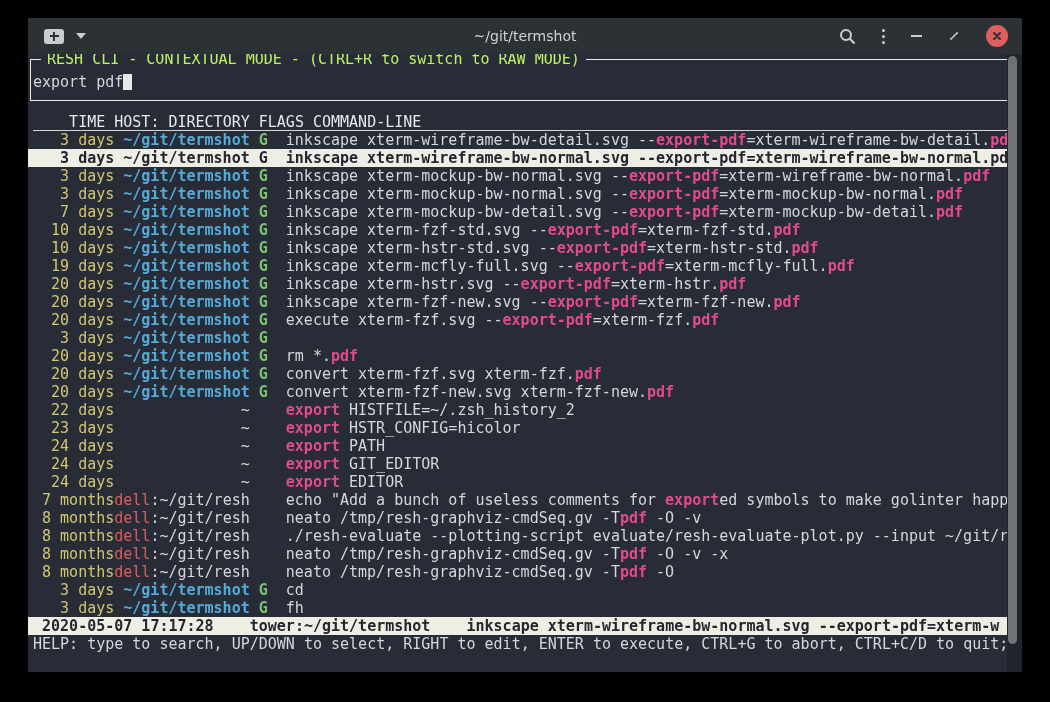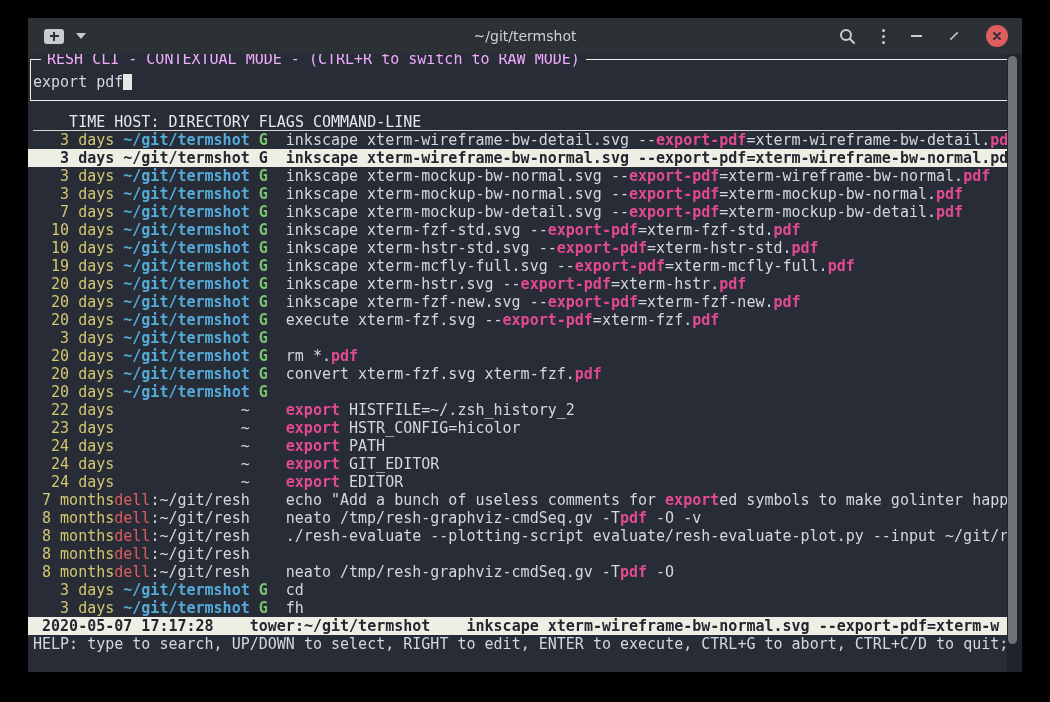--- a/index.html
+++ b/index.html
@@ -33,21 +33,21 @@
              display:flex;align-items:center;justify-content:center;}
   
   .term{position:relative;height:618px;background:var(--term-bg);color:var(--fg);
         font-size:15px;line-height:18px;overflow:hidden;}
   .content{position:absolute;left:5px;top:5px;width:108ch;}
   pre,.pre{margin:0;font-family:inherit;white-space:pre;}
   
   .resh-box{position:relative;border:1px solid var(--border-w);height:42px;
             margin-left:-3px;width:calc(108ch + 6px);padding:13px 0 0 2px;margin-top:0;}
   .box-legend{position:absolute;top:-10px;left:10px;background:var(--term-bg);
-              padding:0 6px;color:#f0abfc;white-space:pre;}
+              padding:0 6px;color:#bef264;white-space:pre;}
   .query-line{display:flex;align-items:center;white-space:pre;}
   .cursor{display:inline-block;width:1ch;height:16px;background:#e8e8e6;margin-left:0;vertical-align:-2px;}
   
   .list-header{margin-top:12px;height:18px;border-bottom:1px solid #d8d8d3;color:#e6e8eb;}
   
   .row{display:flex;height:18px;white-space:pre;}
   .c-time{width:9ch;text-align:right;color:var(--yellow);flex:none;}
   .c-dir{width:15ch;text-align:right;flex:none;}
   .host{color:var(--red);}
   .dir-git{color:var(--blue);font-weight:bold;}
@@ -135,30 +135,30 @@
           <div class="row"><span class="c-time">7 days</span><span class="c-dir"><span class="dir-git">~/git/termshot</span></span><span class="c-flag">G</span><span class="c-cmd"><span>inkscape xterm-mockup-bw-detail.svg --</span><span class="hl">export-pdf</span><span>=xterm-mockup-bw-detail.</span><span class="hl">pdf</span></span></div>
           <div class="row"><span class="c-time">10 days</span><span class="c-dir"><span class="dir-git">~/git/termshot</span></span><span class="c-flag">G</span><span class="c-cmd"><span>inkscape xterm-fzf-std.svg --</span><span class="hl">export-pdf</span><span>=xterm-fzf-std.</span><span class="hl">pdf</span></span></div>
           <div class="row"><span class="c-time">10 days</span><span class="c-dir"><span class="dir-git">~/git/termshot</span></span><span class="c-flag">G</span><span class="c-cmd"><span>inkscape xterm-hstr-std.svg --</span><span class="hl">export-pdf</span><span>=xterm-hstr-std.</span><span class="hl">pdf</span></span></div>
           <div class="row"><span class="c-time">19 days</span><span class="c-dir"><span class="dir-git">~/git/termshot</span></span><span class="c-flag">G</span><span class="c-cmd"><span>inkscape xterm-mcfly-full.svg --</span><span class="hl">export-pdf</span><span>=xterm-mcfly-full.</span><span class="hl">pdf</span></span></div>
           <div class="row"><span class="c-time">20 days</span><span class="c-dir"><span class="dir-git">~/git/termshot</span></span><span class="c-flag">G</span><span class="c-cmd"><span>inkscape xterm-hstr.svg --</span><span class="hl">export-pdf</span><span>=xterm-hstr.</span><span class="hl">pdf</span></span></div>
           <div class="row"><span class="c-time">20 days</span><span class="c-dir"><span class="dir-git">~/git/termshot</span></span><span class="c-flag">G</span><span class="c-cmd"><span>inkscape xterm-fzf-new.svg --</span><span class="hl">export-pdf</span><span>=xterm-fzf-new.</span><span class="hl">pdf</span></span></div>
           <div class="row"><span class="c-time">20 days</span><span class="c-dir"><span class="dir-git">~/git/termshot</span></span><span class="c-flag">G</span><span class="c-cmd"><span>execute xterm-fzf.svg --</span><span class="hl">export-pdf</span><span>=xterm-fzf.</span><span class="hl">pdf</span></span></div>
           <div class="row"><span class="c-time">3 days</span><span class="c-dir"><span class="dir-git">~/git/termshot</span></span><span class="c-flag">G</span></div>
           <div class="row"><span class="c-time">20 days</span><span class="c-dir"><span class="dir-git">~/git/termshot</span></span><span class="c-flag">G</span><span class="c-cmd"><span>rm *.</span><span class="hl">pdf</span></span></div>
           <div class="row"><span class="c-time">20 days</span><span class="c-dir"><span class="dir-git">~/git/termshot</span></span><span class="c-flag">G</span><span class="c-cmd"><span>convert xterm-fzf.svg xterm-fzf.</span><span class="hl">pdf</span></span></div>
-          <div class="row"><span class="c-time">20 days</span><span class="c-dir"><span class="dir-git">~/git/termshot</span></span><span class="c-flag">G</span></div>
+          <div class="row"><span class="c-time">20 days</span><span class="c-dir"><span class="dir-git">~/git/termshot</span></span><span class="c-flag">G</span><span class="c-cmd"><span>convert xterm-fzf-new.svg xterm-fzf-new.</span><span class="hl">pdf</span></span></div>
           <div class="row"><span class="c-time">22 days</span><span class="c-dir"><span>~</span></span><span class="c-flag"></span><span class="c-cmd"><span class="hl">export</span><span> HISTFILE=~/.zsh_history_2</span></span></div>
           <div class="row"><span class="c-time">23 days</span><span class="c-dir"><span>~</span></span><span class="c-flag"></span><span class="c-cmd"><span class="hl">export</span><span> HSTR_CONFIG=hicolor</span></span></div>
           <div class="row"><span class="c-time">24 days</span><span class="c-dir"><span>~</span></span><span class="c-flag"></span><span class="c-cmd"><span class="hl">export</span><span> PATH</span></span></div>
           <div class="row"><span class="c-time">24 days</span><span class="c-dir"><span>~</span></span><span class="c-flag"></span><span class="c-cmd"><span class="hl">export</span><span> GIT_EDITOR</span></span></div>
           <div class="row"><span class="c-time">24 days</span><span class="c-dir"><span>~</span></span><span class="c-flag"></span><span class="c-cmd"><span class="hl">export</span><span> EDITOR</span></span></div>
           <div class="row"><span class="c-time">7 months</span><span class="c-dir"><span class="host">dell</span><span>:~/git/resh</span></span><span class="c-flag"></span><span class="c-cmd"><span>echo "Add a bunch of useless comments for </span><span class="hl">export</span><span>ed symbols to make golinter happ</span></span></div>
           <div class="row"><span class="c-time">8 months</span><span class="c-dir"><span class="host">dell</span><span>:~/git/resh</span></span><span class="c-flag"></span><span class="c-cmd"><span>neato /tmp/resh-graphviz-cmdSeq.gv -T</span><span class="hl">pdf</span><span> -O -v</span></span></div>
           <div class="row"><span class="c-time">8 months</span><span class="c-dir"><span class="host">dell</span><span>:~/git/resh</span></span><span class="c-flag"></span><span class="c-cmd"><span>./resh-evaluate --plotting-script evaluate/resh-evaluate-plot.py --input ~/git/r</span></span></div>
-          <div class="row"><span class="c-time">8 months</span><span class="c-dir"><span class="host">dell</span><span>:~/git/resh</span></span><span class="c-flag"></span></div>
+          <div class="row"><span class="c-time">8 months</span><span class="c-dir"><span class="host">dell</span><span>:~/git/resh</span></span><span class="c-flag"></span><span class="c-cmd"><span>neato /tmp/resh-graphviz-cmdSeq.gv -T</span><span class="hl">pdf</span><span> -O -v -x</span></span></div>
           <div class="row"><span class="c-time">8 months</span><span class="c-dir"><span class="host">dell</span><span>:~/git/resh</span></span><span class="c-flag"></span><span class="c-cmd"><span>neato /tmp/resh-graphviz-cmdSeq.gv -T</span><span class="hl">pdf</span><span> -O</span></span></div>
           <div class="row"><span class="c-time">3 days</span><span class="c-dir"><span class="dir-git">~/git/termshot</span></span><span class="c-flag">G</span><span class="c-cmd"><span>cd</span></span></div>
           <div class="row"><span class="c-time">3 days</span><span class="c-dir"><span class="dir-git">~/git/termshot</span></span><span class="c-flag">G</span><span class="c-cmd"><span>fh</span></span></div>
         </div>
 
       <div class="detail">
         <pre> 2020-05-07 17:17:28    tower:~/git/termshot    inkscape xterm-wireframe-bw-normal.svg --export-pdf=xterm-w</pre>
       </div>
 
       <pre class="help-line">HELP: type to search, UP/DOWN to select, RIGHT to edit, ENTER to execute, CTRL+G to abort, CTRL+C/D to quit;</pre>

